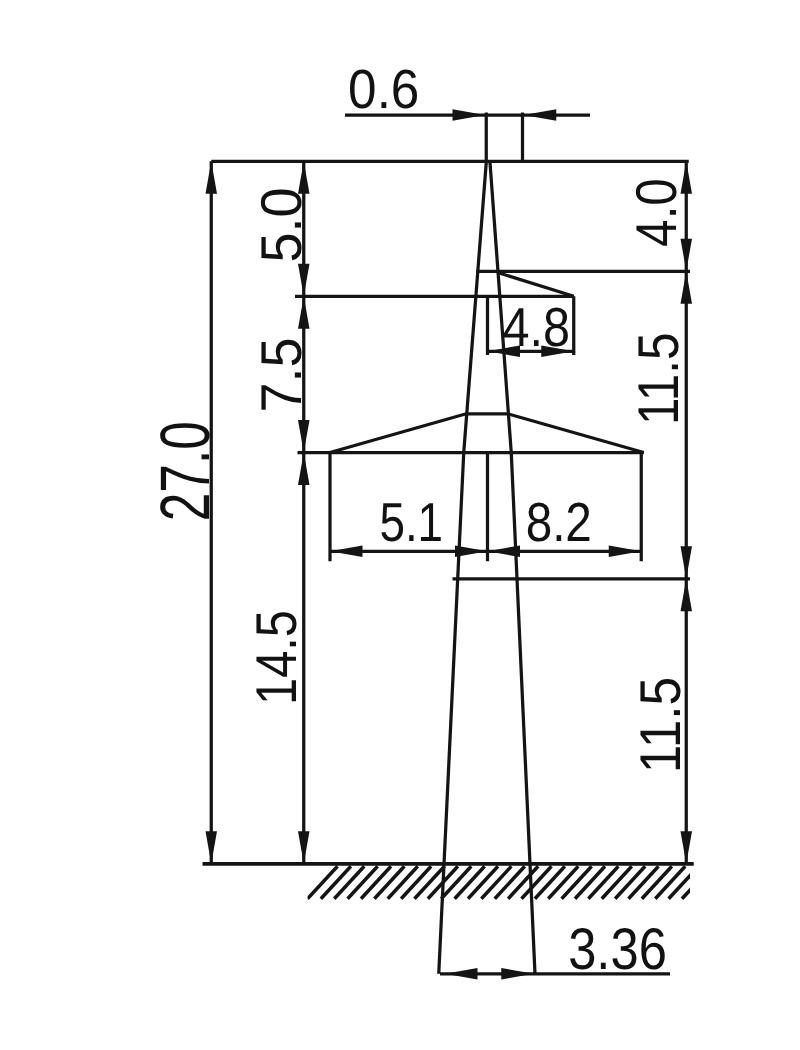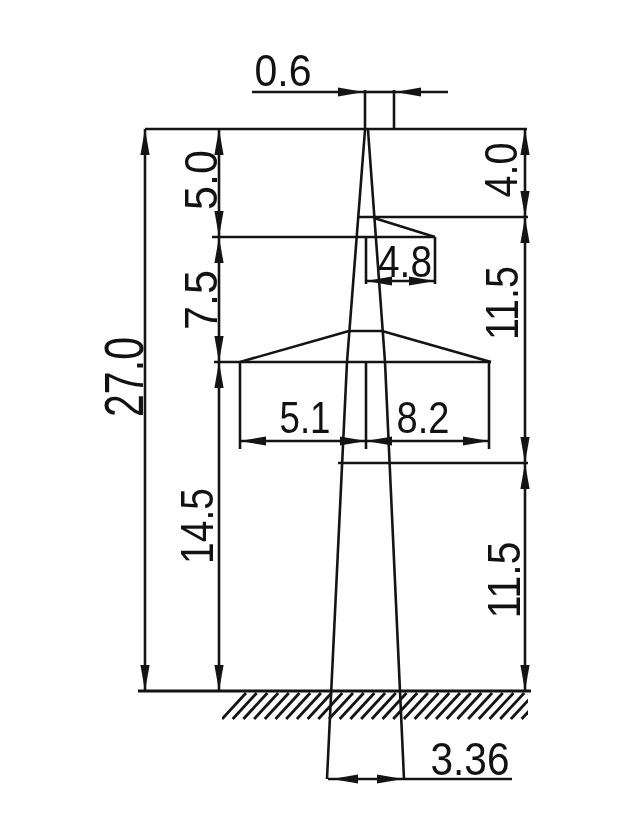--- a/index.html
+++ b/index.html
@@ -1,16 +1,16 @@
 <!DOCTYPE html>
 <html><head>
 <meta charset="utf-8">
 <style>
   html,body{margin:0;padding:0;background:#ffffff;}
-  .page{width:540px;height:840px;background:#fff;position:relative;overflow:hidden;}
+  .page{width:540px;height:840px;background:#fff;position:relative;overflow:hidden;margin-left:24px;}
   svg{display:block;}
   text{font-family:"Liberation Sans","DejaVu Sans",sans-serif;fill:#121212;}
 </style>
 </head>
 <body>
 
 <div class="page">
   <svg id="cad" width="640" height="840" viewBox="0 0 640 840" xmlns="http://www.w3.org/2000/svg">
       <rect x="0" y="0" width="640" height="840" fill="#ffffff"></rect>
       <line x1="365" y1="90" x2="365" y2="129" stroke="#141414" stroke-width="2.6"></line>

